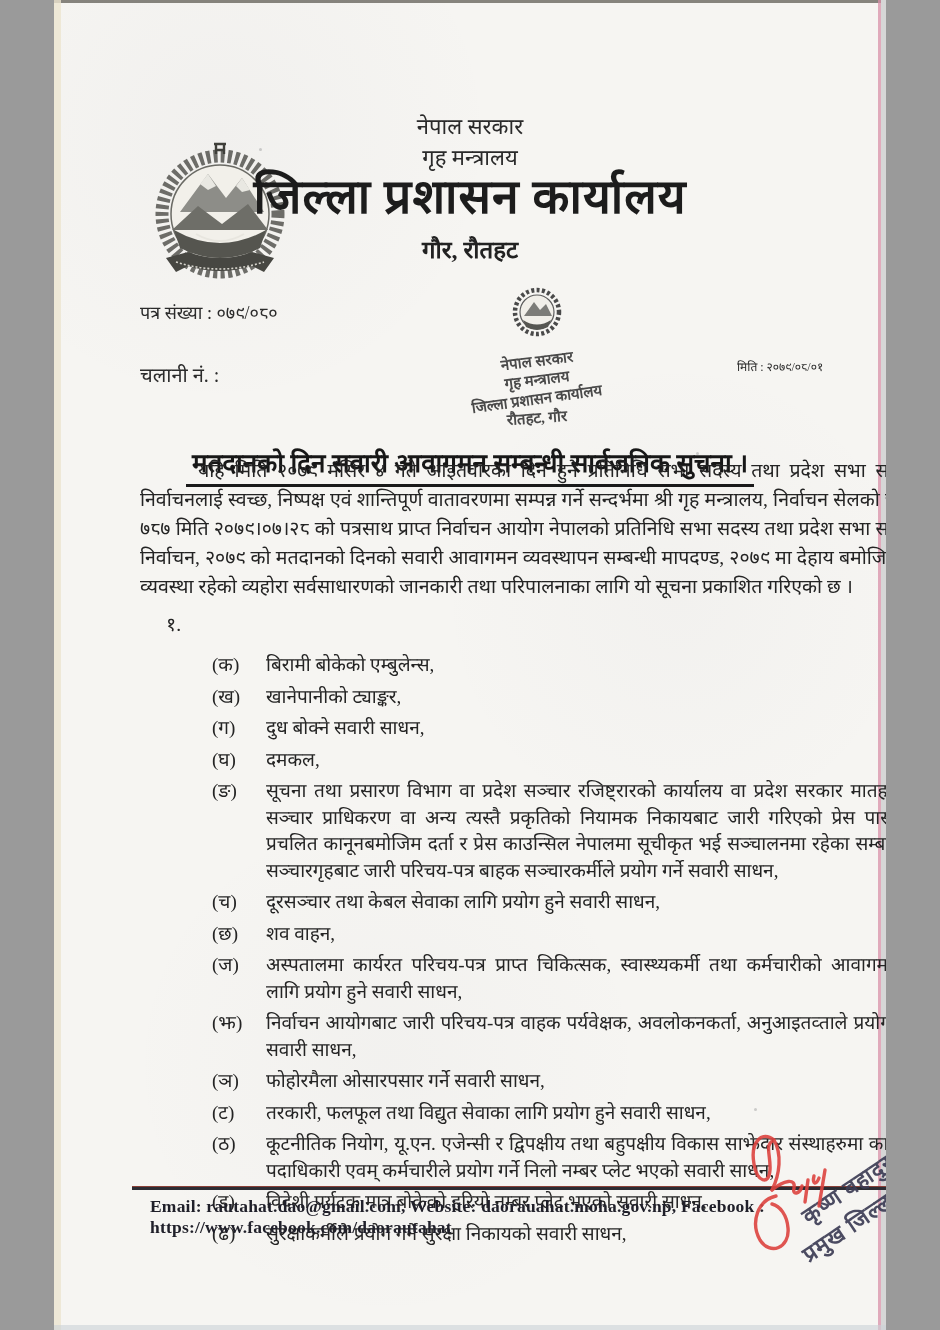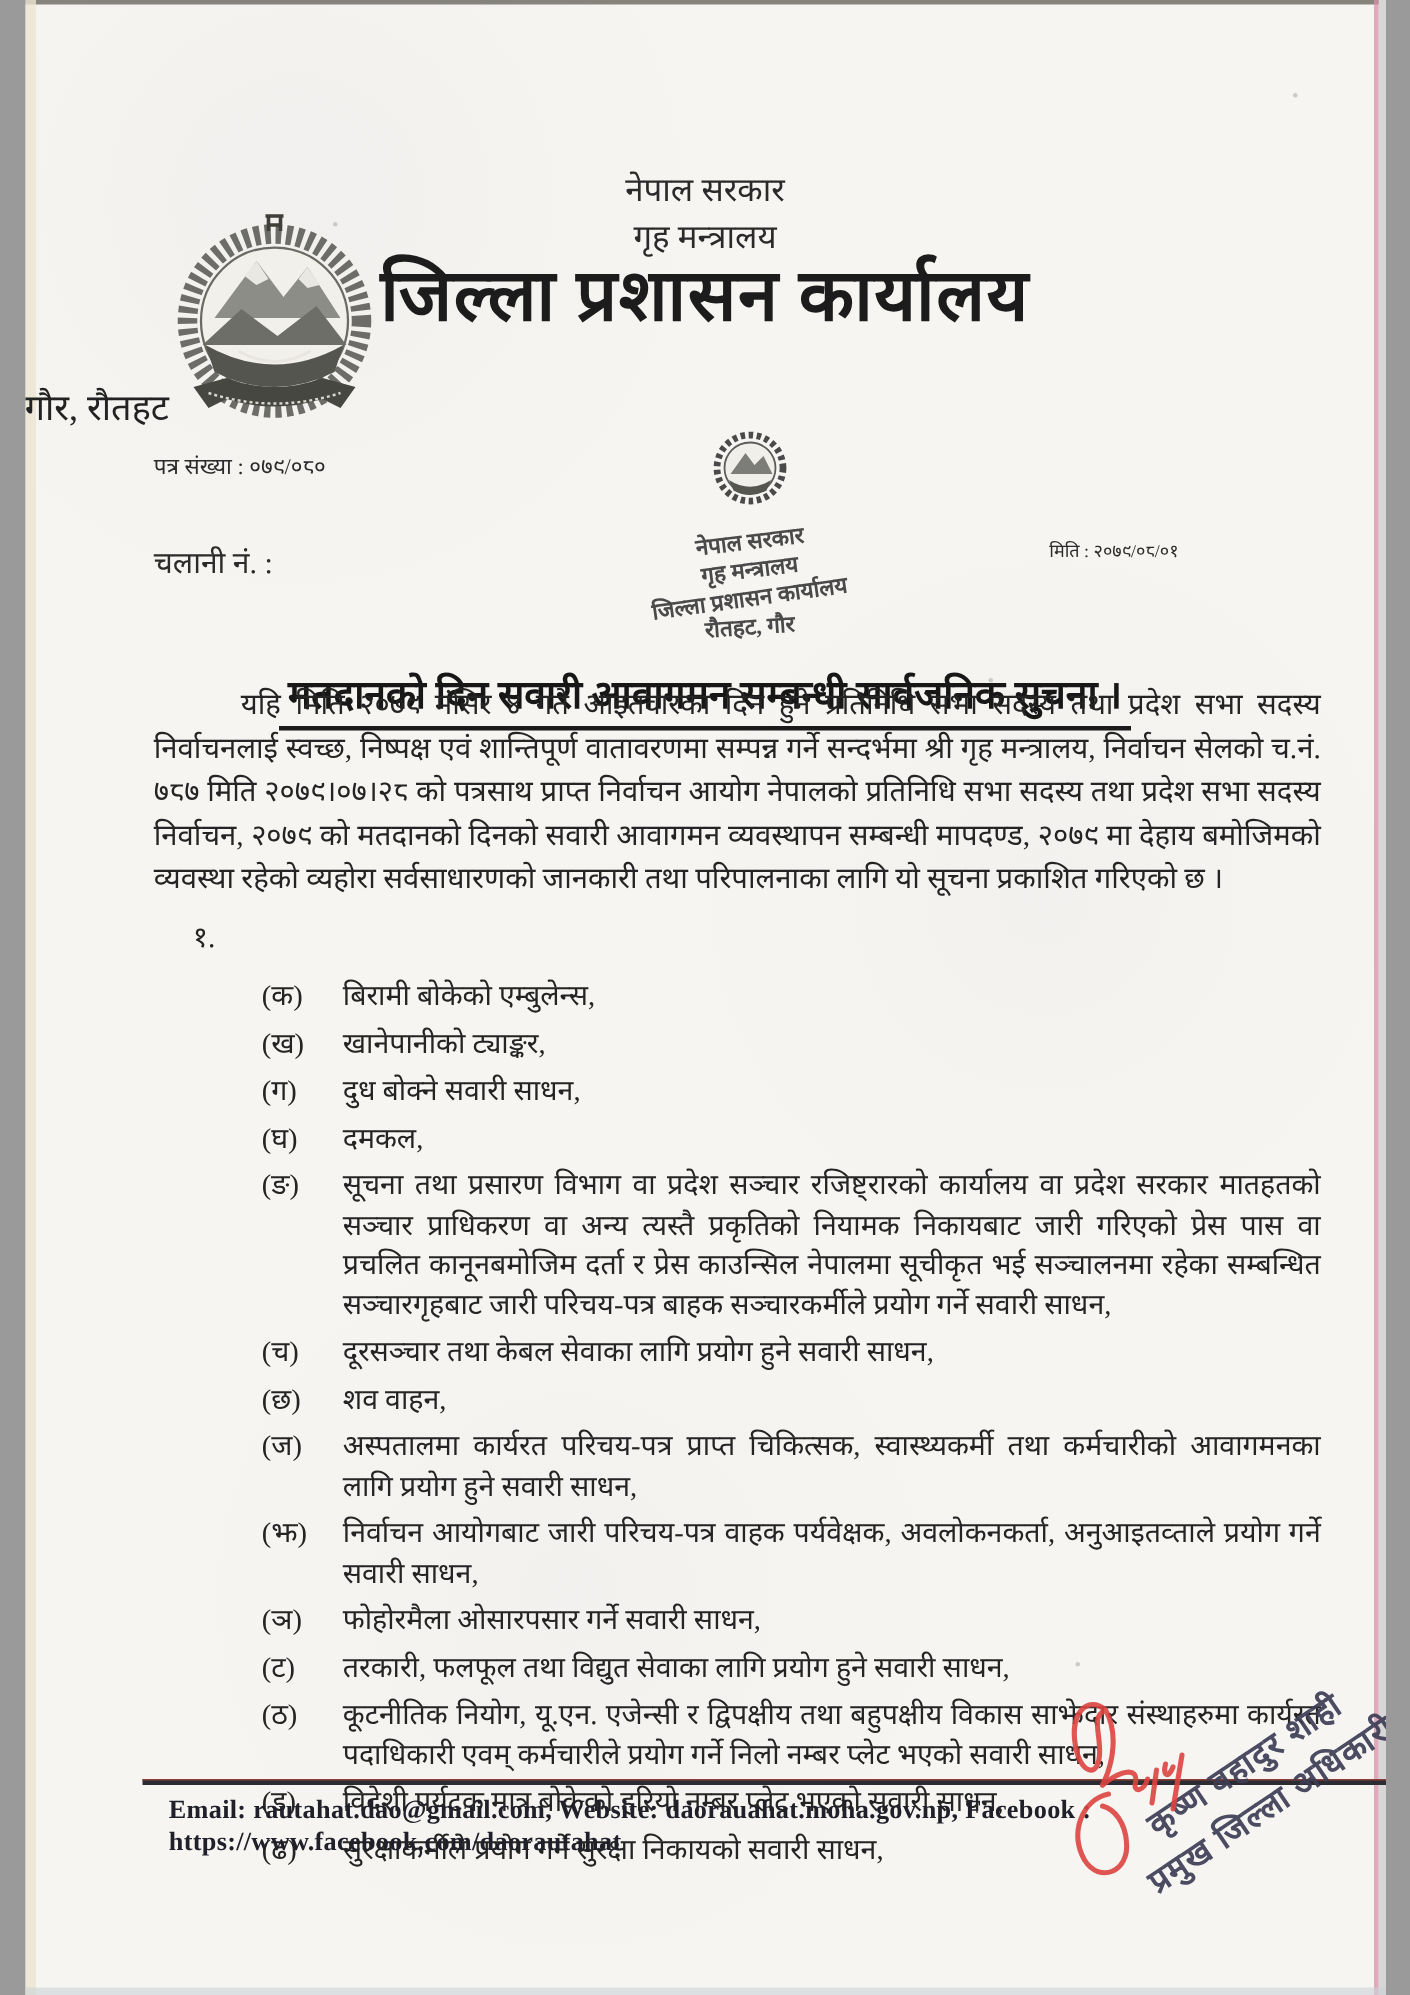--- a/index.html
+++ b/index.html
@@ -1,19 +1,19 @@
 <!DOCTYPE html>
 <html lang="ne"><head>
 <meta charset="utf-8">
 <title>Scanned Notice</title>
 <style>
   html,body{margin:0;padding:0;background:#9a9a9a;}
   .page{
     position:relative;
-    width:907px;height:1330px;
+    width:832px;height:1330px;
     margin:0 auto;
     background:
       radial-gradient(circle at 20% 10%, rgba(120,120,140,0.04), transparent 20%),
       radial-gradient(circle at 75% 45%, rgba(120,120,140,0.03), transparent 25%),
       radial-gradient(circle at 40% 80%, rgba(120,120,140,0.03), transparent 22%),
       #f6f5f2;
     font-family:"Liberation Serif","DejaVu Serif",serif;
     color:#262626;
     overflow:hidden;
   }
@@ -23,29 +23,29 @@
   .edge-right-gray{position:absolute;top:0;right:0;bottom:0;width:5px;background:#d6d6d6;}
   .edge-right-pink{position:absolute;top:0;right:5px;bottom:0;width:3px;background:#d890a8;opacity:.75;}
   .edge-bottom{position:absolute;left:0;right:0;bottom:0;height:5px;background:#ccd2d7;opacity:.6;}
   .speck{position:absolute;width:3px;height:3px;border-radius:50%;background:#a8a8a8;opacity:.55;}
 
   
   .gov-line1{position:absolute;top:110px;left:0;right:0;text-align:center;font-size:22px;color:#2a2a2a;}
   .gov-line2{position:absolute;top:141px;left:0;right:0;text-align:center;font-size:22px;color:#2a2a2a;}
   .office-title{position:absolute;top:162px;left:0;right:0;text-align:center;
     font-size:48px;font-weight:bold;color:#1c1c1c;letter-spacing:1px;}
-  .office-location{position:absolute;top:254px;left:0;right:0;
-    font-size:24px;font-weight:normal;color:#222;}
+  .office-location{position:absolute;top:232px;left:0;right:0;text-align:center;
+    font-size:24px;font-weight:bold;color:#222;}
   .contact-block{position:absolute;top:241px;left:728px;font-size:19px;font-weight:bold;color:#2e2a26;line-height:27px;}
 
   
   .emblem{position:absolute;left:88px;top:138px;width:156px;height:160px;}
 
   
-  .letter-no{position:absolute;left:86px;top:300px;font-size:15px;color:#2b2b2b;}
+  .letter-no{position:absolute;left:86px;top:300px;font-size:18px;color:#2b2b2b;}
   .dispatch-no{position:absolute;left:86px;top:333px;font-size:20px;color:#2b2b2b;margin-top:28px;}
   .date-row{position:absolute;left:683px;top:358px;font-size:12px;color:#2b2b2b;}
 
   
   .round-stamp{position:absolute;left:378px;top:286px;width:210px;text-align:center;color:#474747;}
   .round-stamp .st-emblem{width:58px;height:62px;margin:0 auto;}
   .round-stamp .st-line{font-size:15px;line-height:19px;font-weight:bold;color:#4a4a4a;}
   .st-l1{transform:rotate(-7deg);}
   .st-l2{transform:rotate(-7deg);}
   .st-l3{transform:rotate(-8deg);}

